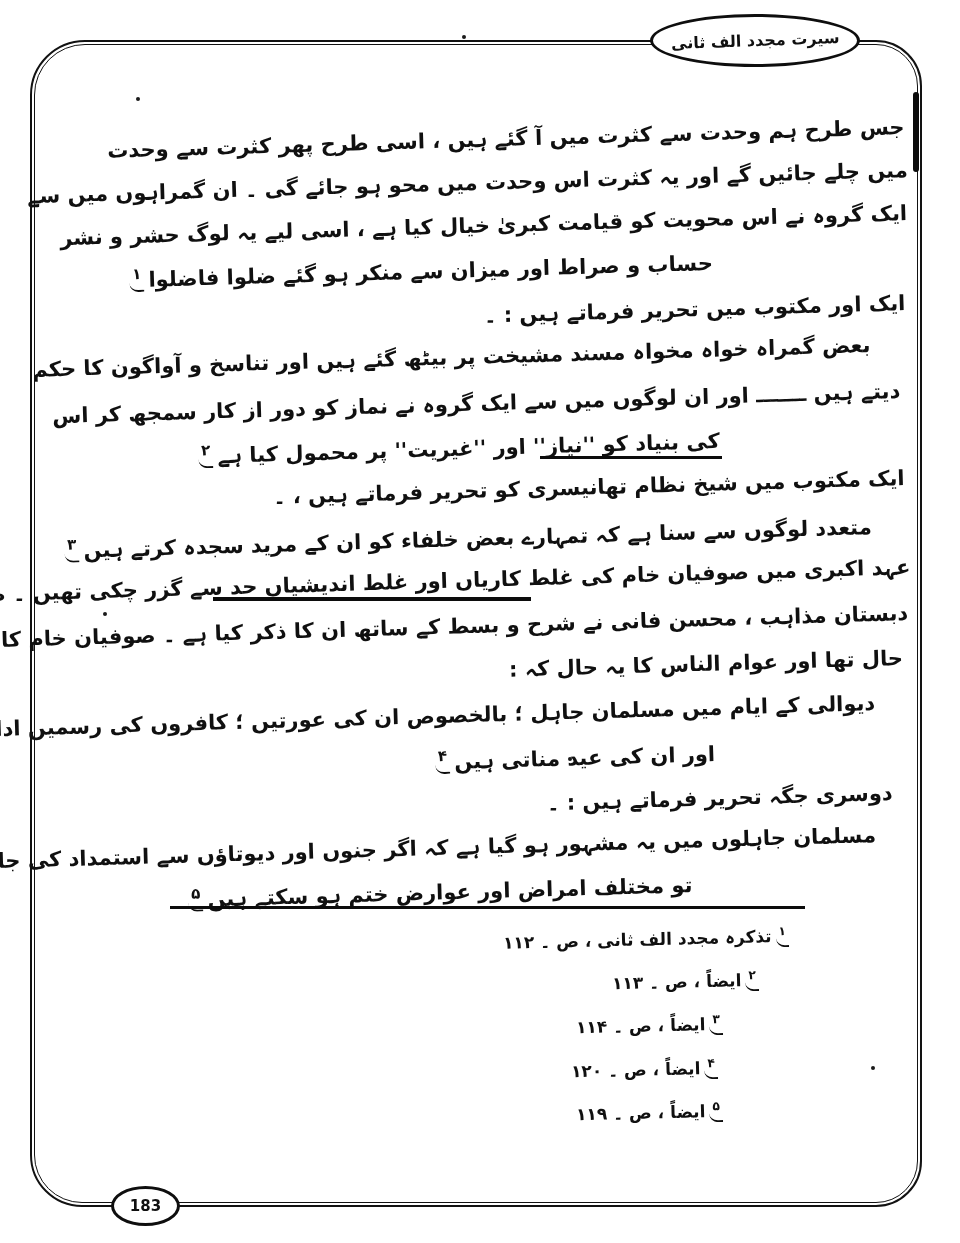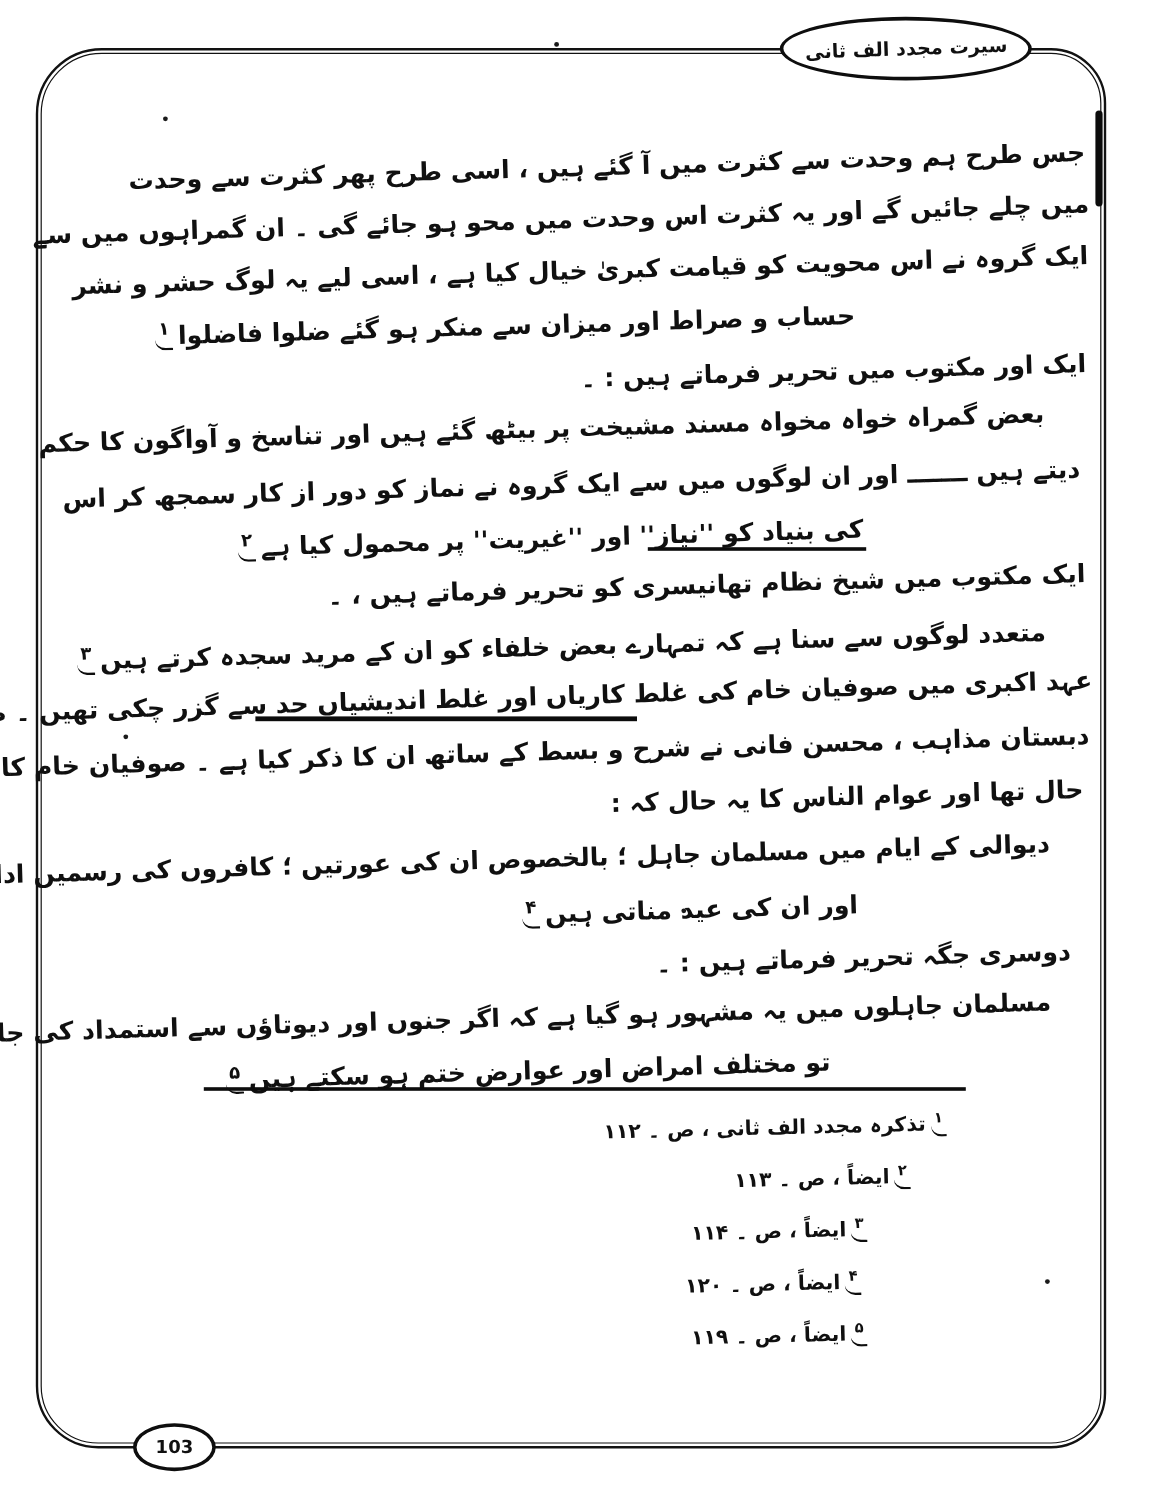--- a/index.html
+++ b/index.html
@@ -86,20 +86,20 @@
 
 <div class="rule sep"></div>
 
 <div class="fnote" style="top:918px;right:167px;"><span class="fn-mark">۱</span><span>تذکرہ مجدد الف ثانی ، ص ۔ ۱۱۲</span></div>
 <div class="fnote" style="top:962px;right:197px;"><span class="fn-mark">۲</span><span>ایضاً ، ص ۔ ۱۱۳</span></div>
 <div class="fnote" style="top:1006px;right:233px;"><span class="fn-mark">۳</span><span>ایضاً ، ص ۔ ۱۱۴</span></div>
 <div class="fnote" style="top:1050px;right:238px;"><span class="fn-mark">۴</span><span>ایضاً ، ص ۔ ۱۲۰</span></div>
 <div class="fnote" style="top:1093px;right:233px;"><span class="fn-mark">۵</span><span>ایضاً ، ص ۔ ۱۱۹</span></div>
 
 <div class="cartouche pgn">
-  <span class="pgn-num">103</span>
+  <span class="pgn-num">183</span>
 </div>
 
 <div class="speck" style="left:462px;top:35px;"></div>
 <div class="speck" style="left:136px;top:97px;"></div>
 <div class="speck" style="left:103px;top:612px;"></div>
 <div class="speck" style="left:568px;top:757px;"></div>
 <div class="speck" style="left:871px;top:1066px;"></div>
 
 </body></html>

